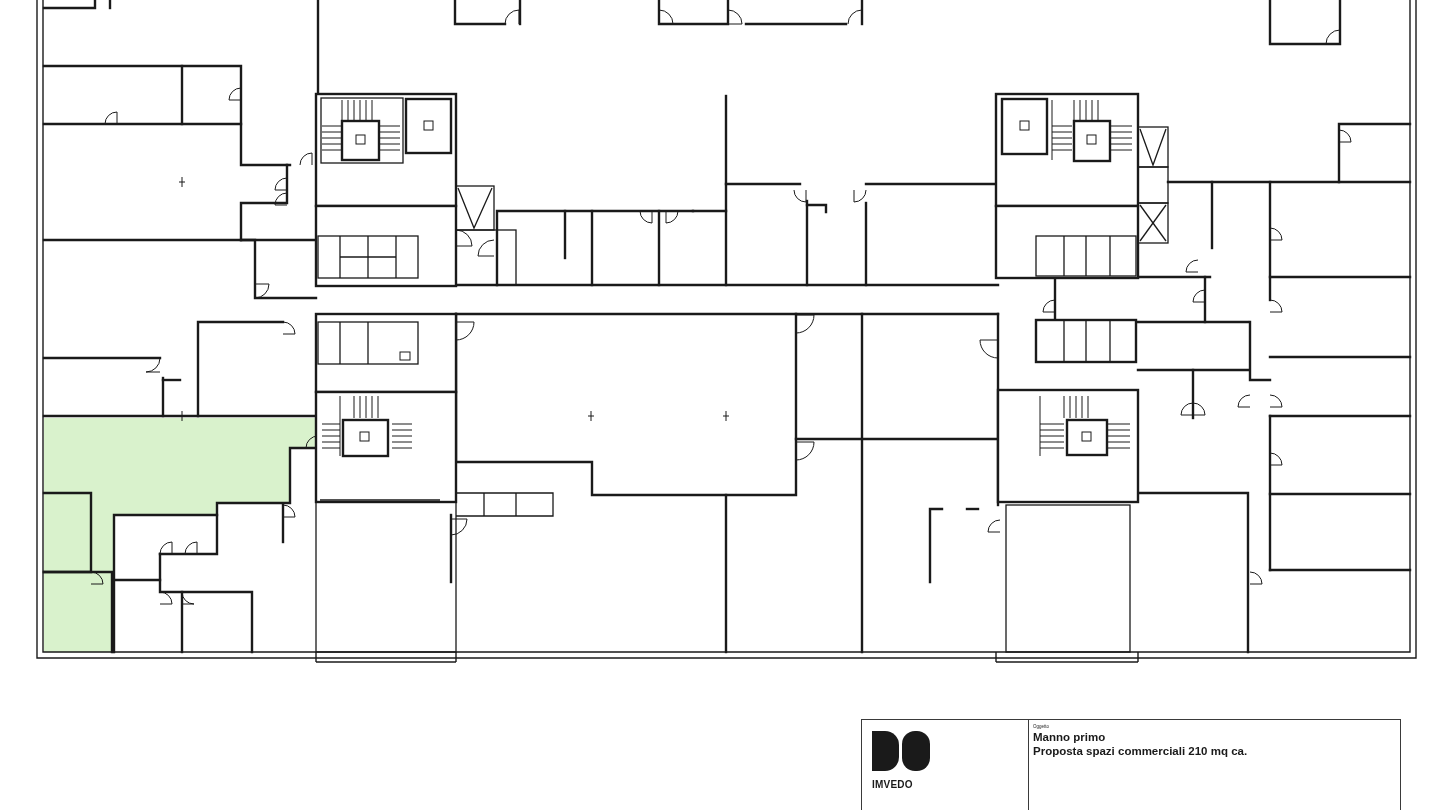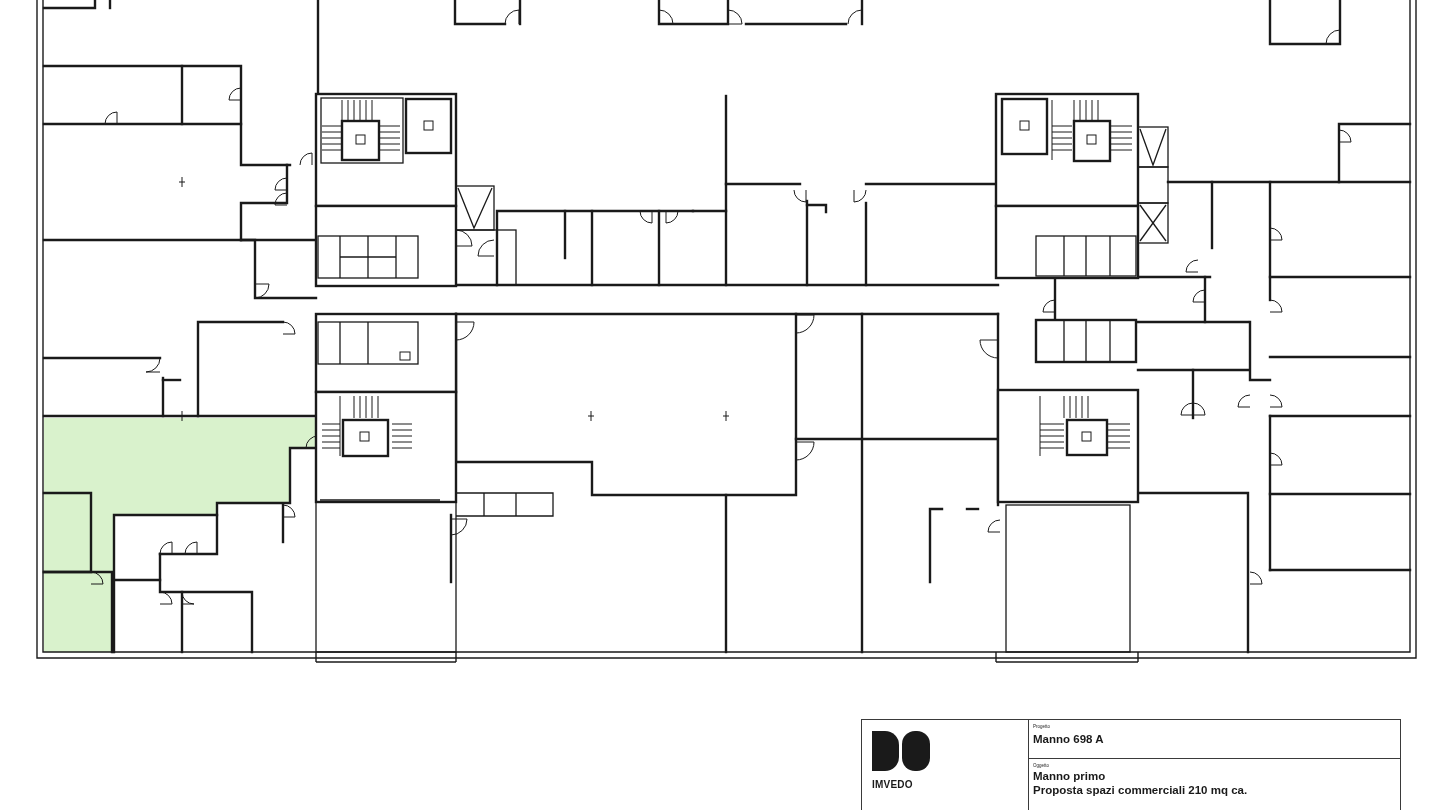--- a/index.html
+++ b/index.html
@@ -321,24 +321,20 @@
 
 <div class="titleblock">
   <div class="tb-logo">
     <div class="logo-mark">
       <div class="logo-d"></div>
       <div class="logo-o"></div>
     </div>
     <div class="logo-text">IMVEDO</div>
   </div>
   <div class="tb-fields">
-    <div class="tb-field f1">
-      <div class="tb-label">Progetto</div>
-      <div class="tb-value">Manno 698 A</div>
-    </div>
     <div class="tb-field f2">
       <div class="tb-label">Oggetto</div>
       <div class="tb-value">
         <div>Manno primo</div>
         <div>Proposta spazi commerciali 210 mq ca.</div>
       </div>
     </div>
   </div>
 </div>
 

